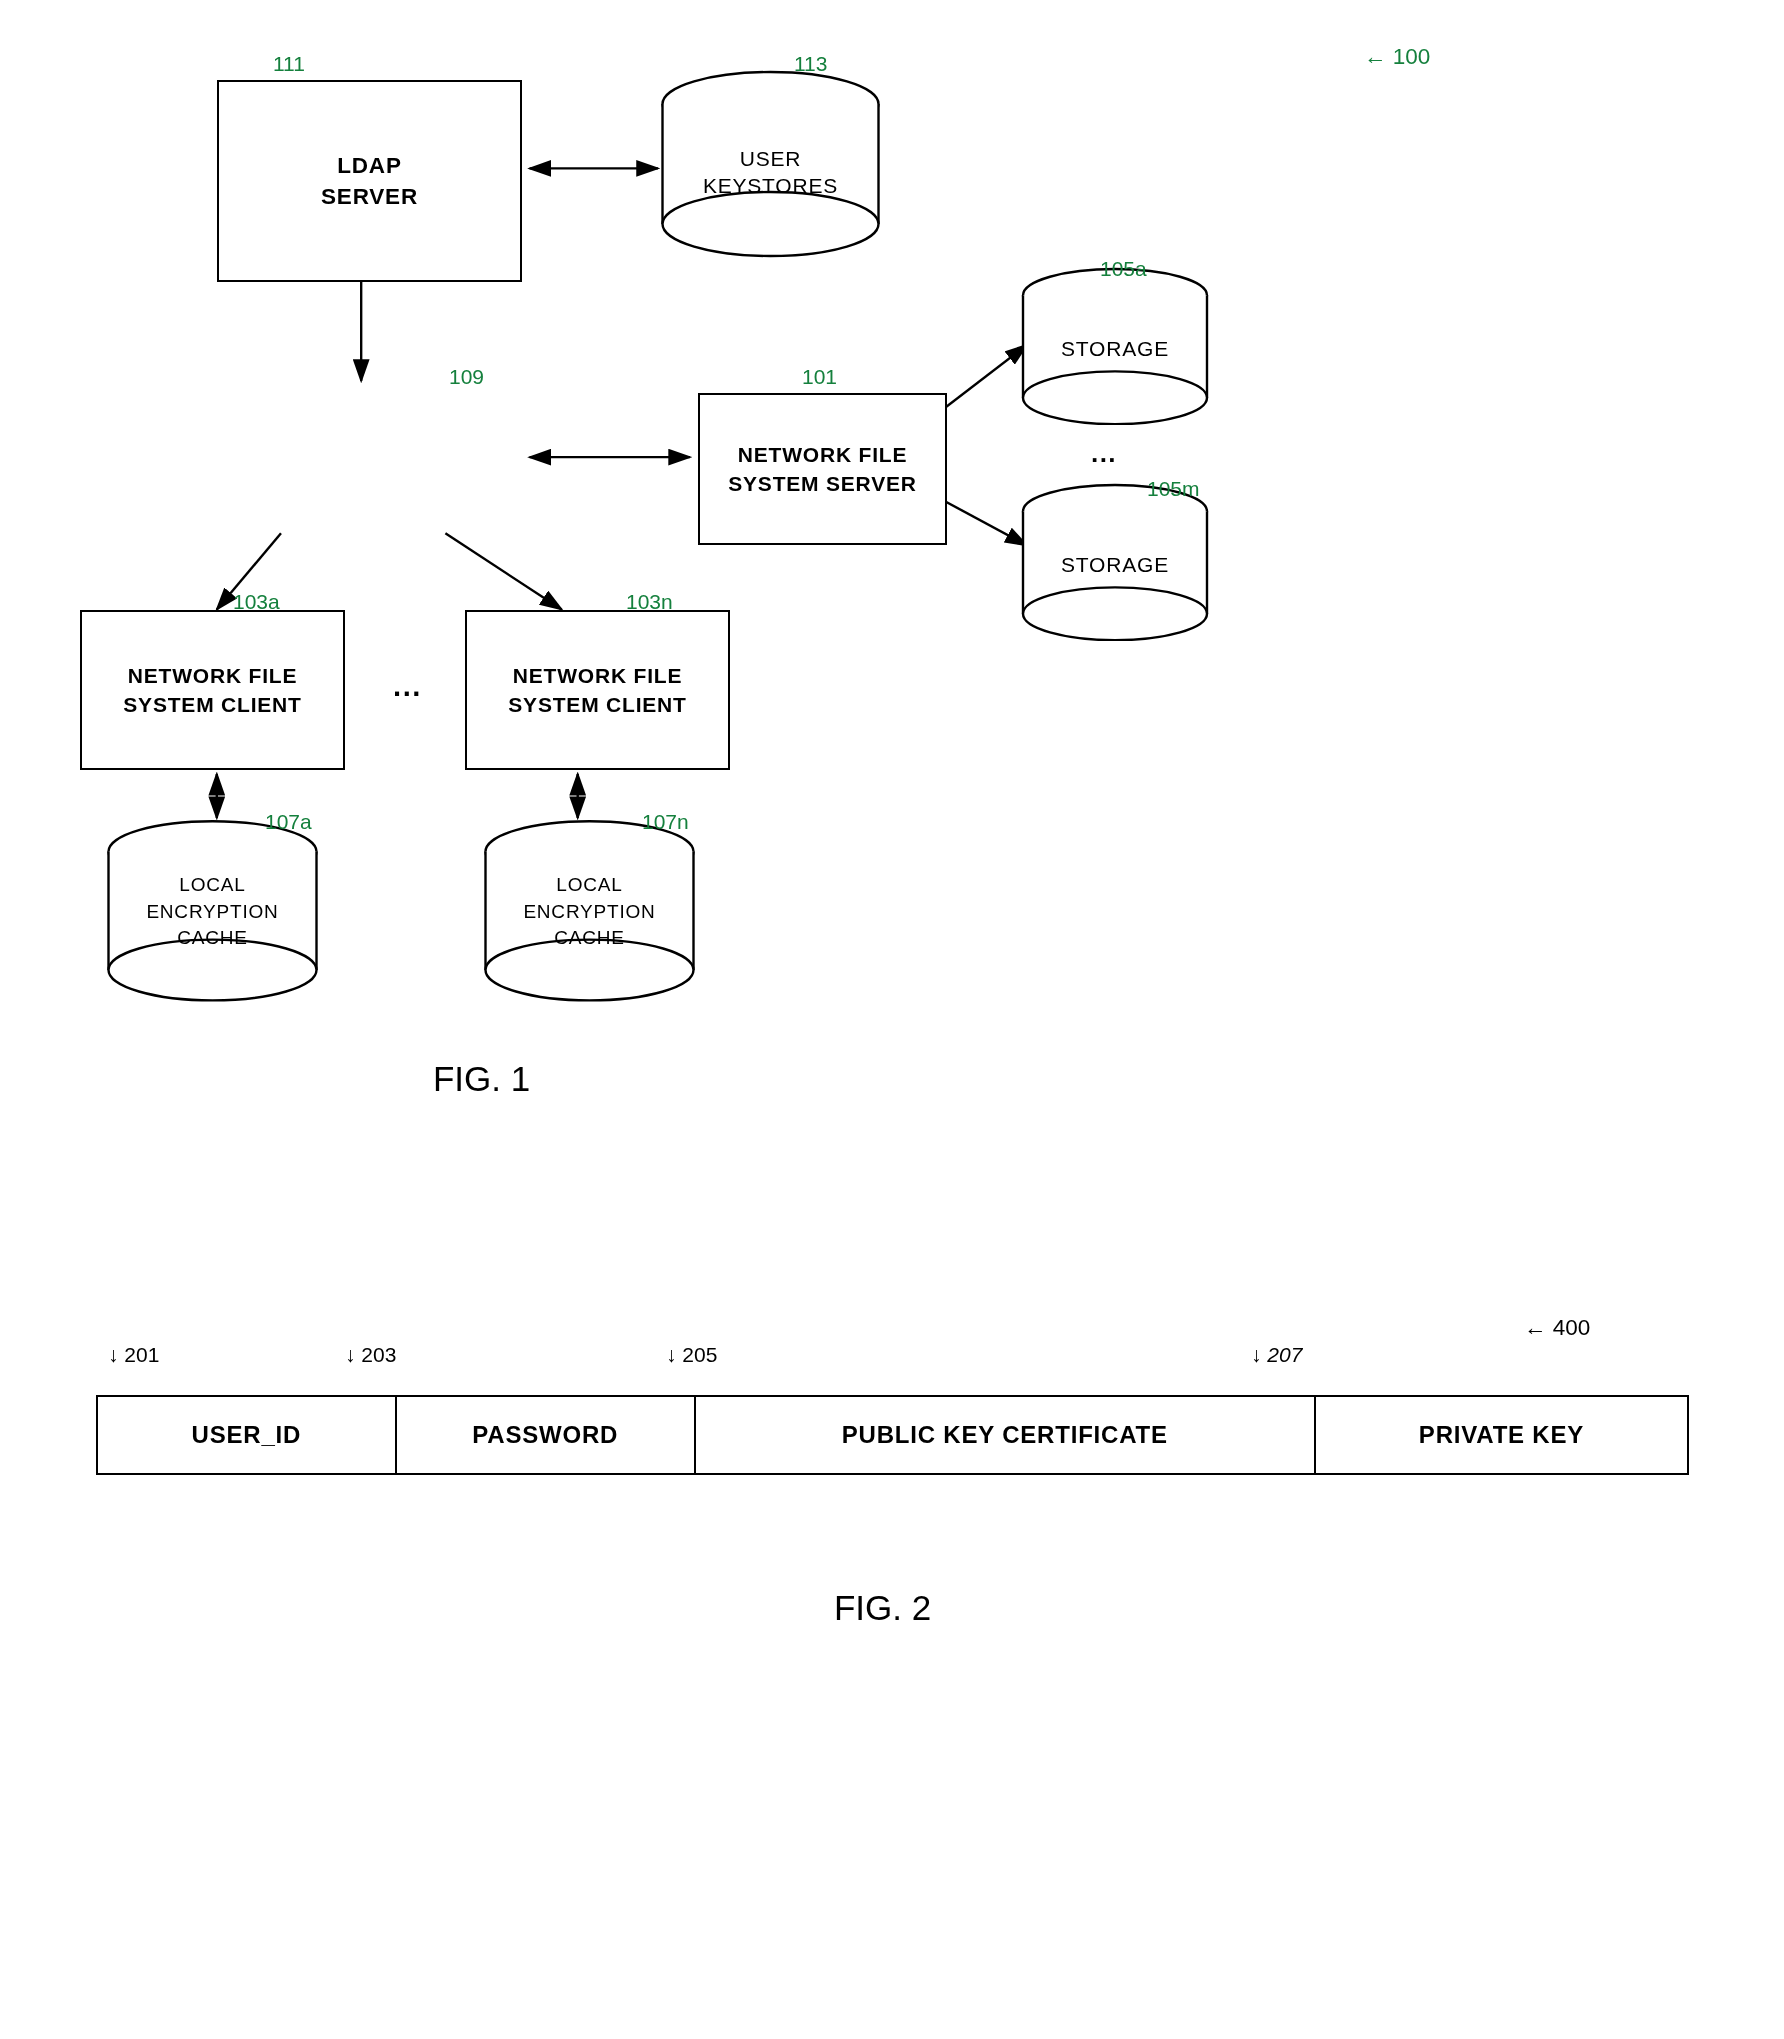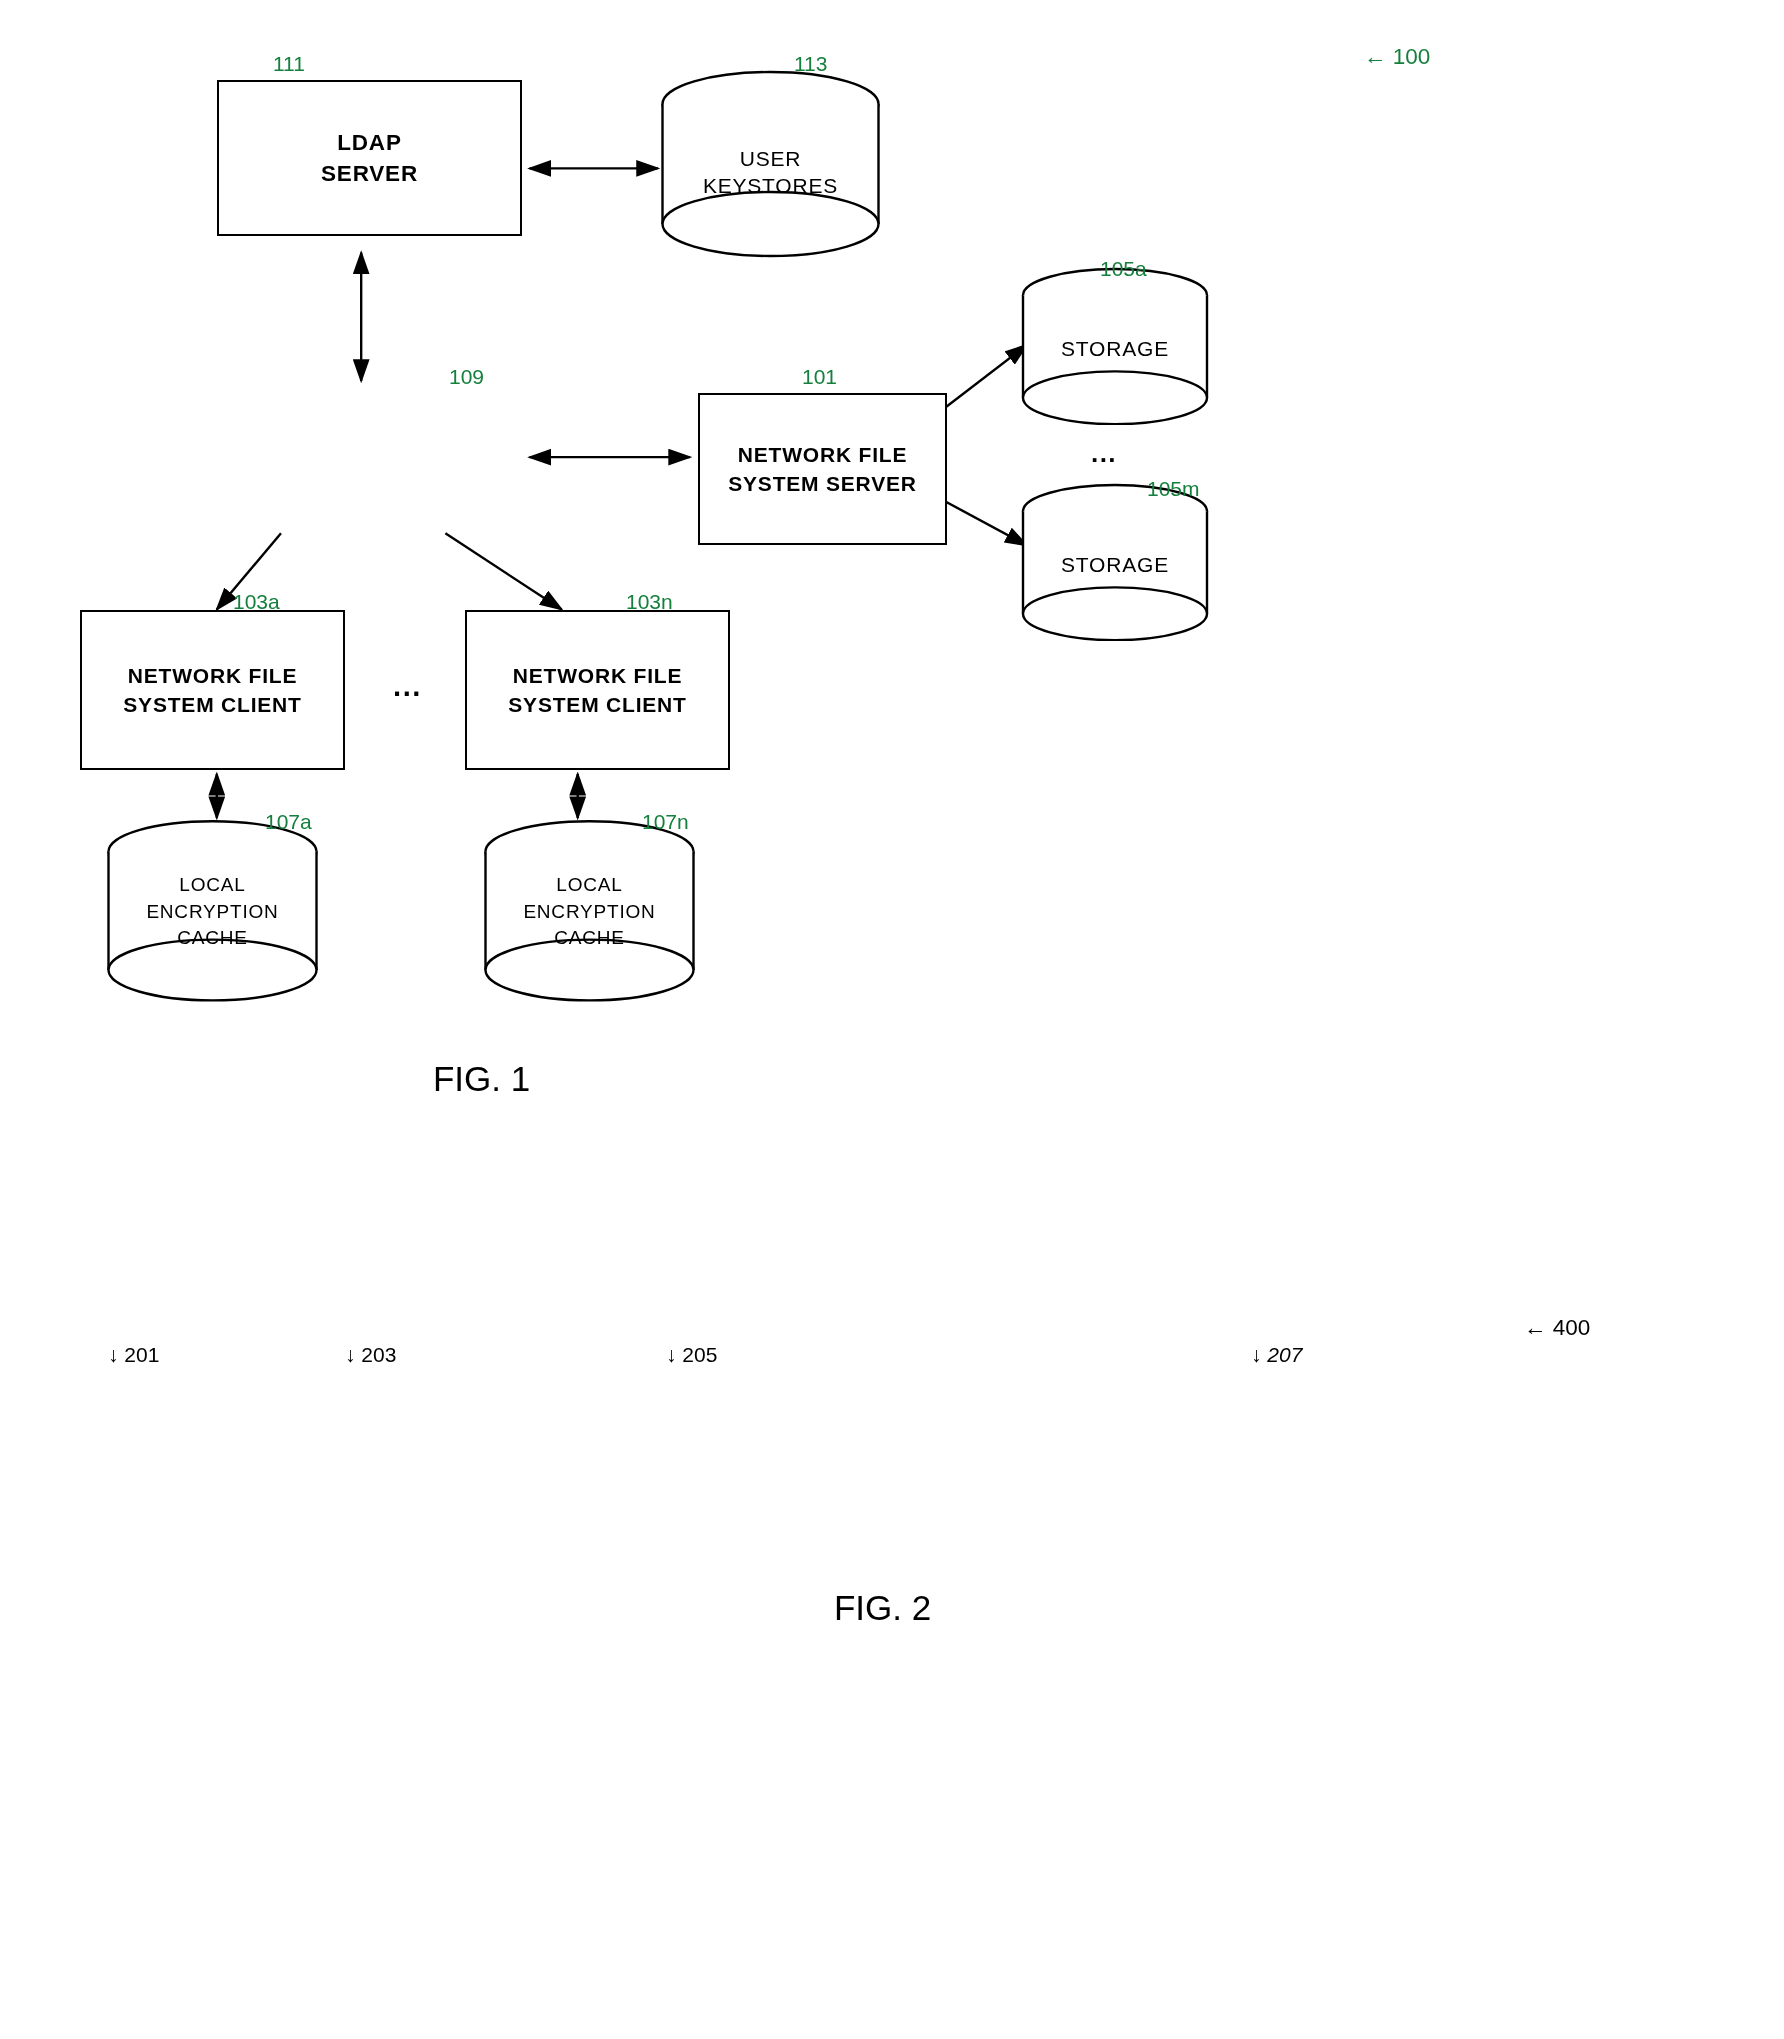--- a/index.html
+++ b/index.html
@@ -174,21 +174,21 @@
 
     <line x1="350" y1="665" x2="270" y2="760" stroke="#000" stroke-width="3" marker-end="url(#arrow)"></line>
 
     <line x1="555" y1="665" x2="700" y2="760" stroke="#000" stroke-width="3" marker-end="url(#arrow)"></line>
 
     <line x1="270" y1="965" x2="270" y2="1020" stroke="#000" stroke-width="3" marker-end="url(#arrow)" marker-start="url(#arrow-back)"></line>
 
     <line x1="720" y1="965" x2="720" y2="1020" stroke="#000" stroke-width="3" marker-end="url(#arrow)" marker-start="url(#arrow-back)"></line>
   </svg>
 
-  <div class="box" style="left:217px; top:80px; width:305px; height:156px;">
+  <div class="box" style="left:217px; top:80px; width:305px; height:202px;">
     <span style="white-space:pre-line;">LDAP
 SERVER</span>
   </div>
   <span class="ref-num" style="left:273px; top:52px;">111</span>
 
   <div class="cylinder" style="left:658px; top:68px; width:225px; height:192px;">
     <svg viewBox="0 0 280 240" xmlns="http://www.w3.org/2000/svg">
       <ellipse cx="140" cy="45" rx="135" ry="40" fill="#fff" stroke="#000" stroke-width="3"></ellipse>
       <rect x="5" y="45" width="270" height="150" fill="#fff" stroke="none"></rect>
       <line x1="5" y1="45" x2="5" y2="195" stroke="#000" stroke-width="3"></line>
@@ -281,17 +281,31 @@
 
 <div class="fig2-container">
 
   <span style="position:absolute; top:48px; left:1524px; font-size:22.5px; font-family:Arial;">← 400</span>
 
   <span style="position:absolute; top:76px; left:108px; font-size:21px; font-family:Arial;">↓ 201</span>
   <span style="position:absolute; top:76px; left:345px; font-size:21px; font-family:Arial;">↓ 203</span>
   <span style="position:absolute; top:76px; left:666px; font-size:21px; font-family:Arial;">↓ 205</span>
   <span style="position:absolute; top:76px; left:1251px; font-size:21px; font-family:Arial;font-style:italic;">↓ 207</span>
 
+  <div class="table-wrapper">
+    <div class="table-cell cell-user">
+      <span>USER_ID</span>
+    </div>
+    <div class="table-cell cell-pass">
+      <span>PASSWORD</span>
+    </div>
+    <div class="table-cell cell-pub">
+      <span>PUBLIC KEY CERTIFICATE</span>
+    </div>
+    <div class="table-cell cell-priv">
+      <span>PRIVATE KEY</span>
+    </div>
+  </div>
 
   <div class="fig-label" style="left: 722px; top: 321px; width:321px;">FIG. 2</div>
 
 </div>
 
 
 </body></html>

